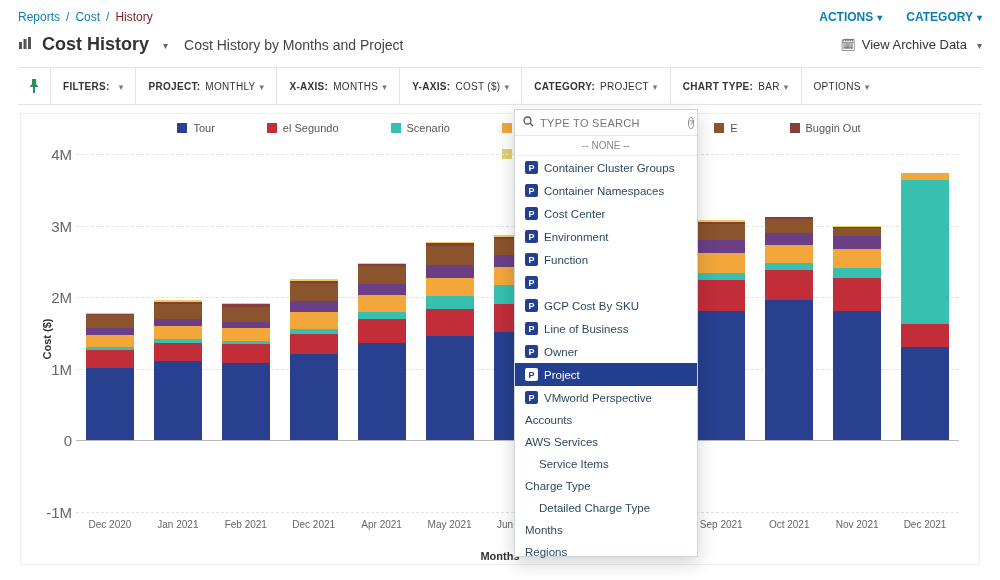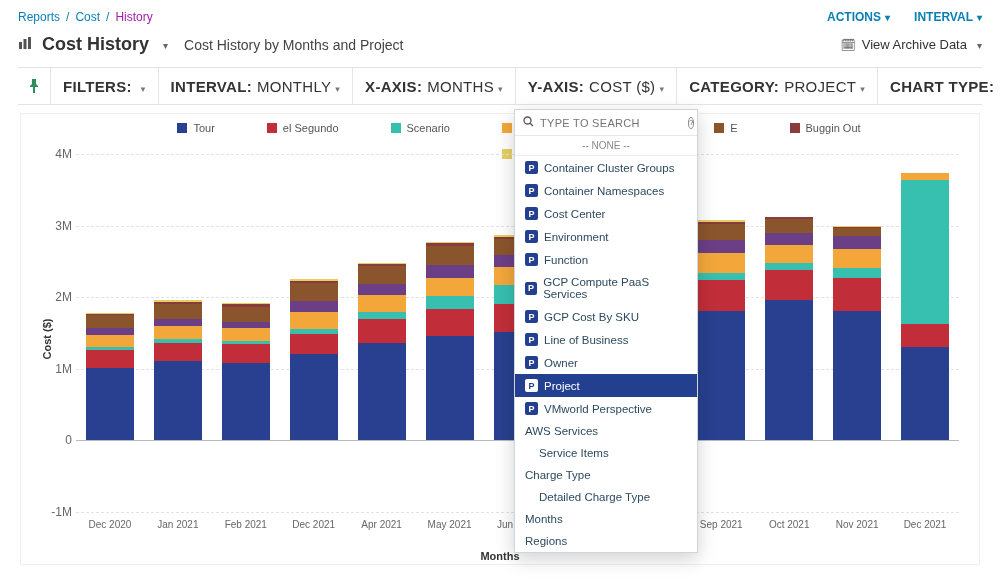--- a/index.html
+++ b/index.html
@@ -4,52 +4,52 @@
 <style>
   * { box-sizing: border-box; margin: 0; padding: 0; }
   html, body { width: 1000px; height: 580px; font-family: -apple-system, "Segoe UI", Arial, sans-serif; font-size: 12px; color: #455; background: #fff; }
   a { text-decoration: none; }
 
   .page { padding: 10px 18px 0 18px; position: relative; height: 100%; }
 
   .breadcrumb { display: flex; gap: 6px; align-items: center; font-size: 12px; margin-bottom: 10px; }
   .breadcrumb .bc-link { color: #0a7fb5; }
   .breadcrumb .bc-sep  { color: #0a7fb5; }
-  .breadcrumb .bc-cur  { color: #a21caf; }
+  .breadcrumb .bc-cur  { color: #7f1d1d; }
 
   .top-actions { position: absolute; right: 18px; top: 10px; display: flex; gap: 24px; font-weight: 600; font-size: 12px; color: #0a7fb5; }
   .top-actions .chev::after { content: "\25BE"; margin-left: 4px; font-size: 10px; }
 
   .page-title-row { display: flex; align-items: center; gap: 10px; margin-bottom: 12px; }
   .page-title-row .bars-icon { font-size: 12px; color: #555; }
   .page-title-row h1 { font-size: 18px; font-weight: 700; color: #333; }
   .page-title-row .chev-sm::after { content: "\25BE"; margin-left: 4px; font-size: 10px; color: #666; }
   .page-title-row .subtitle { font-size: 14px; color: #444; margin-left: 6px; }
   .archive { margin-left: auto; font-size: 13px; color: #333; display: flex; align-items: center; gap: 6px; }
   .archive .chev-sm::after { content: "\25BE"; margin-left: 4px; font-size: 10px; color: #666; }
 
-  .toolbar { display: flex; align-items: center; border-top: 1px solid #e1e5e8; border-bottom: 1px solid #e1e5e8; height: 38px; gap: 0; font-size: 15px; letter-spacing: .3px; }
+  .toolbar { display: flex; align-items: center; border-top: 1px solid #e1e5e8; border-bottom: 1px solid #e1e5e8; height: 38px; gap: 0; font-size: 10px; letter-spacing: .3px; }
   .tb-cell { display: flex; align-items: center; height: 100%; border-right: 1px solid #e1e5e8; padding: 0 12px; gap: 5px; color: #333; white-space: nowrap; }
   .tb-cell.pin { padding: 0 10px; color: #2a8f5c; }
   .tb-label { font-weight: 600; }
   .tb-val::after { content: "\25BE"; margin-left: 4px; font-size: 9px; color: #777; }
   .tb-cell.last { border-right: none; }
 
   
   .chart-wrap { position: relative; margin: 8px 2px 0 2px; height: 452px; background: #fff; border: 1px solid #eceff1; }
   .legend { display: flex; flex-wrap: wrap; justify-content: center; gap: 14px; padding: 8px 90px 0 90px; font-size: 11px; color: #555; }
   .leg-item { display: flex; align-items: center; gap: 6px; margin-left: 38px; }
   .leg-sw { width: 10px; height: 10px; display: inline-block; }
 
   .plot { position: absolute; left: 55px; right: 20px; top: 40px; bottom: 52px; }
   .y-axis-label { position: absolute; left: 6px; top: 50%; transform: translateY(-50%) rotate(-90deg); transform-origin: center; font-size: 11px; font-weight: 600; color: #333; }
   .x-axis-label { position: absolute; bottom: 2px; left: 50%; transform: translateX(-50%); font-size: 11px; font-weight: 600; color: #333; }
 
   .grid-line { position: absolute; left: 0; right: 0; border-top: 1px dashed #dfe3e6; height: 0; }
-  .y-tick { position: absolute; left: -40px; width: 36px; text-align: right; font-size: 12px; color: #666; transform: translateY(-50%); }
+  .y-tick { position: absolute; left: -40px; width: 36px; text-align: right; font-size: 15px; color: #666; transform: translateY(-50%); }
   .x-tick { position: absolute; bottom: -18px; font-size: 10px; color: #666; transform: translateX(-50%); white-space: nowrap; }
   .baseline { position: absolute; left: 0; right: 0; height: 0; border-top: 1px solid #b5bcc1; }
 
   .bars { position: absolute; left: 0; right: 0; top: 0; bottom: 0; }
   .bar-col { position: absolute; bottom: 0; width: 48px; transform: translateX(-50%); display: flex; flex-direction: column; justify-content: flex-end; }
   .seg { width: 100%; }
 
   
   .dropdown { position: absolute; top: 109px; left: 514px; width: 184px; background: #fff; border: 1px solid #cfd6da; box-shadow: 0 6px 18px rgba(0,0,0,.18); z-index: 50; }
   .dd-search { display: flex; align-items: center; gap: 6px; padding: 6px 8px; border-bottom: 1px solid #e6e9eb; font-size: 11px; color: #333; }
@@ -74,21 +74,21 @@
   <div class="breadcrumb">
     <a class="bc-link">Reports</a>
     <span class="bc-sep">/</span>
     <a class="bc-link">Cost</a>
     <span class="bc-sep">/</span>
     <span class="bc-cur">History</span>
   </div>
 
   <div class="top-actions">
     <span class="chev">ACTIONS</span>
-    <span class="chev">INTERVAL</span>
+    <span class="chev">CATEGORY</span>
   </div>
 
   <div class="page-title-row">
     <span class="bars-icon">
       <svg width="14" height="12" viewBox="0 0 14 12">
           <rect x="1" y="5" width="3" height="7" fill="#555"></rect>
           <rect x="5.5" y="2" width="3" height="10" fill="#555"></rect>
           <rect x="10" y="0" width="3" height="12" fill="#555"></rect>
         </svg>
     </span>
@@ -106,21 +106,21 @@
     <div class="tb-cell pin">
       <svg width="12" height="14" viewBox="0 0 12 14">
           <path d="M4 0h4v5l2 2v1H7v6l-1 0-1 0V8H2V7l2-2V0z" fill="#2a8f5c"></path>
         </svg>
     </div>
     <div class="tb-cell">
       <span class="tb-label">FILTERS:</span>
       <span class="tb-val"></span>
     </div>
     <div class="tb-cell">
-      <span class="tb-label">INTERVAL:</span>
+      <span class="tb-label">PROJECT:</span>
       <span class="tb-val">MONTHLY</span>
     </div>
     <div class="tb-cell">
       <span class="tb-label">X-AXIS:</span>
       <span class="tb-val">MONTHS</span>
     </div>
     <div class="tb-cell">
       <span class="tb-label">Y-AXIS:</span>
       <span class="tb-val">COST ($)</span>
     </div>
@@ -360,41 +360,43 @@
         <div class="dd-item">
           <span class="badge">P</span>
           <span>Environment</span>
         </div>
         <div class="dd-item">
           <span class="badge">P</span>
           <span>Function</span>
         </div>
         <div class="dd-item">
           <span class="badge">P</span>
-          <span>GCP Compute PaaS Services</span>
         </div>
         <div class="dd-item">
           <span class="badge">P</span>
           <span>GCP Cost By SKU</span>
         </div>
         <div class="dd-item">
           <span class="badge">P</span>
           <span>Line of Business</span>
         </div>
         <div class="dd-item">
           <span class="badge">P</span>
           <span>Owner</span>
         </div>
         <div class="dd-item selected">
           <span class="badge">P</span>
           <span>Project</span>
         </div>
         <div class="dd-item">
           <span class="badge">P</span>
           <span>VMworld Perspective</span>
+        </div>
+        <div class="dd-item">
+          <span>Accounts</span>
         </div>
         <div class="dd-item">
           <span>AWS Services</span>
         </div>
         <div class="dd-item indent">
           <span>Service Items</span>
         </div>
         <div class="dd-item">
           <span>Charge Type</span>
         </div>

